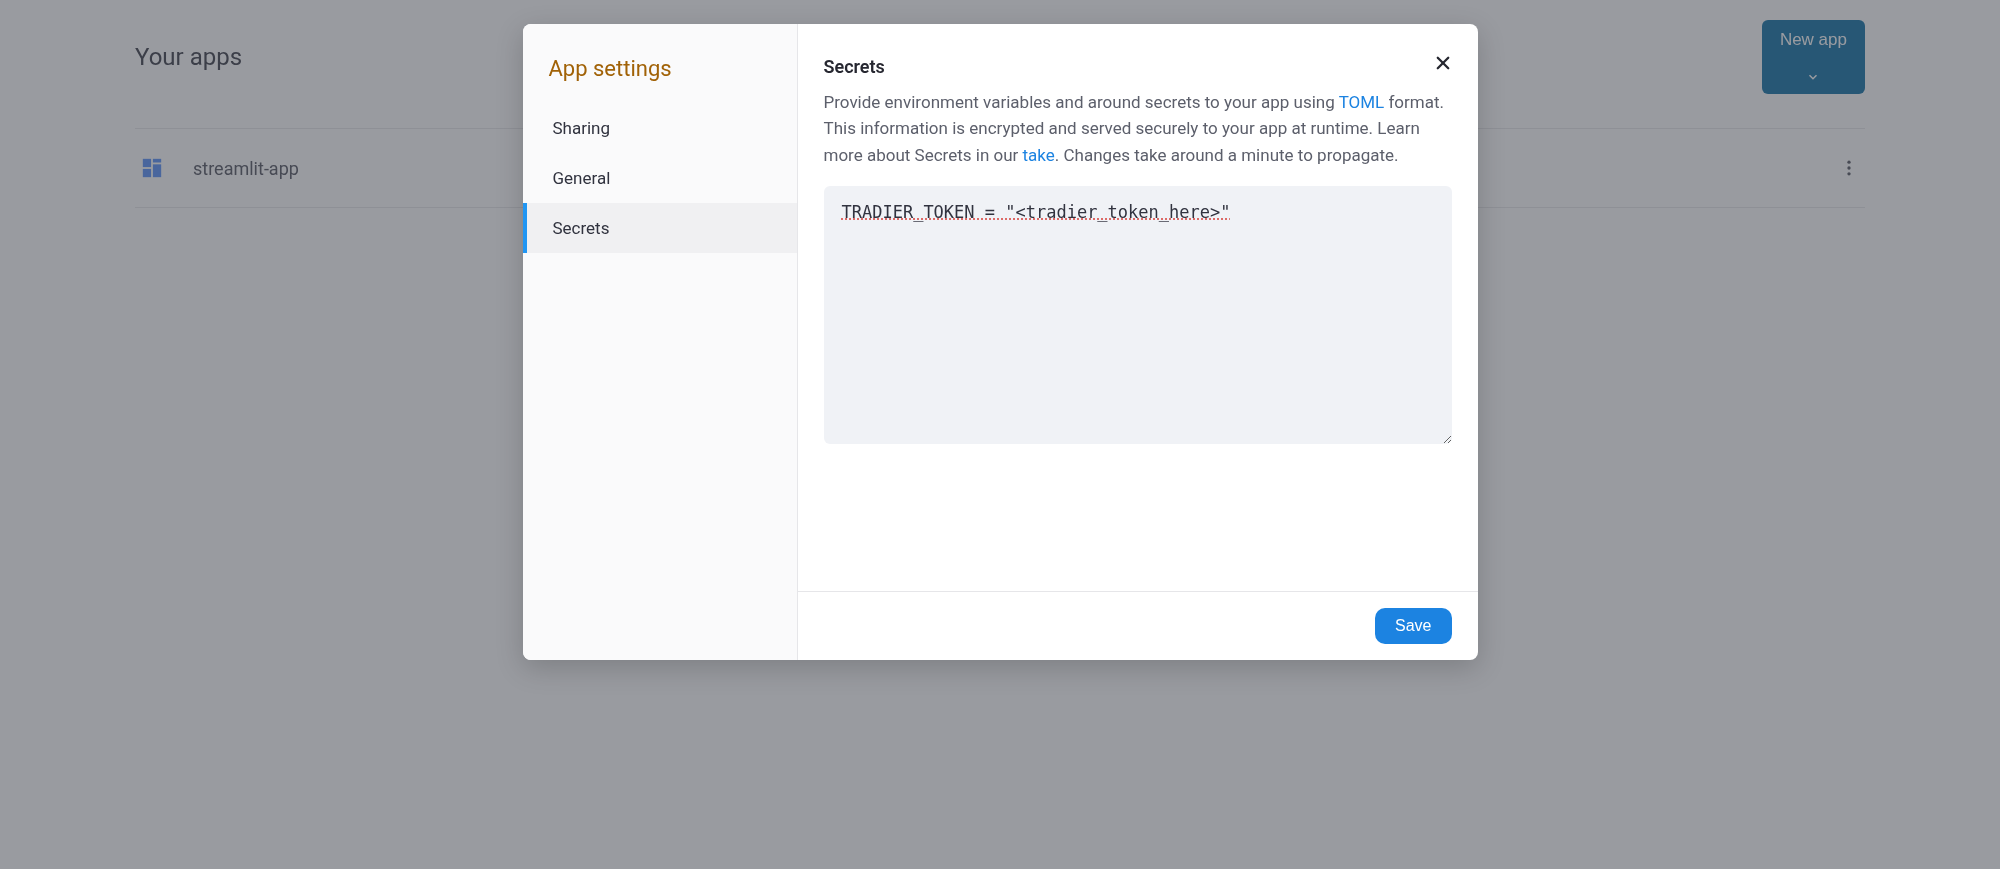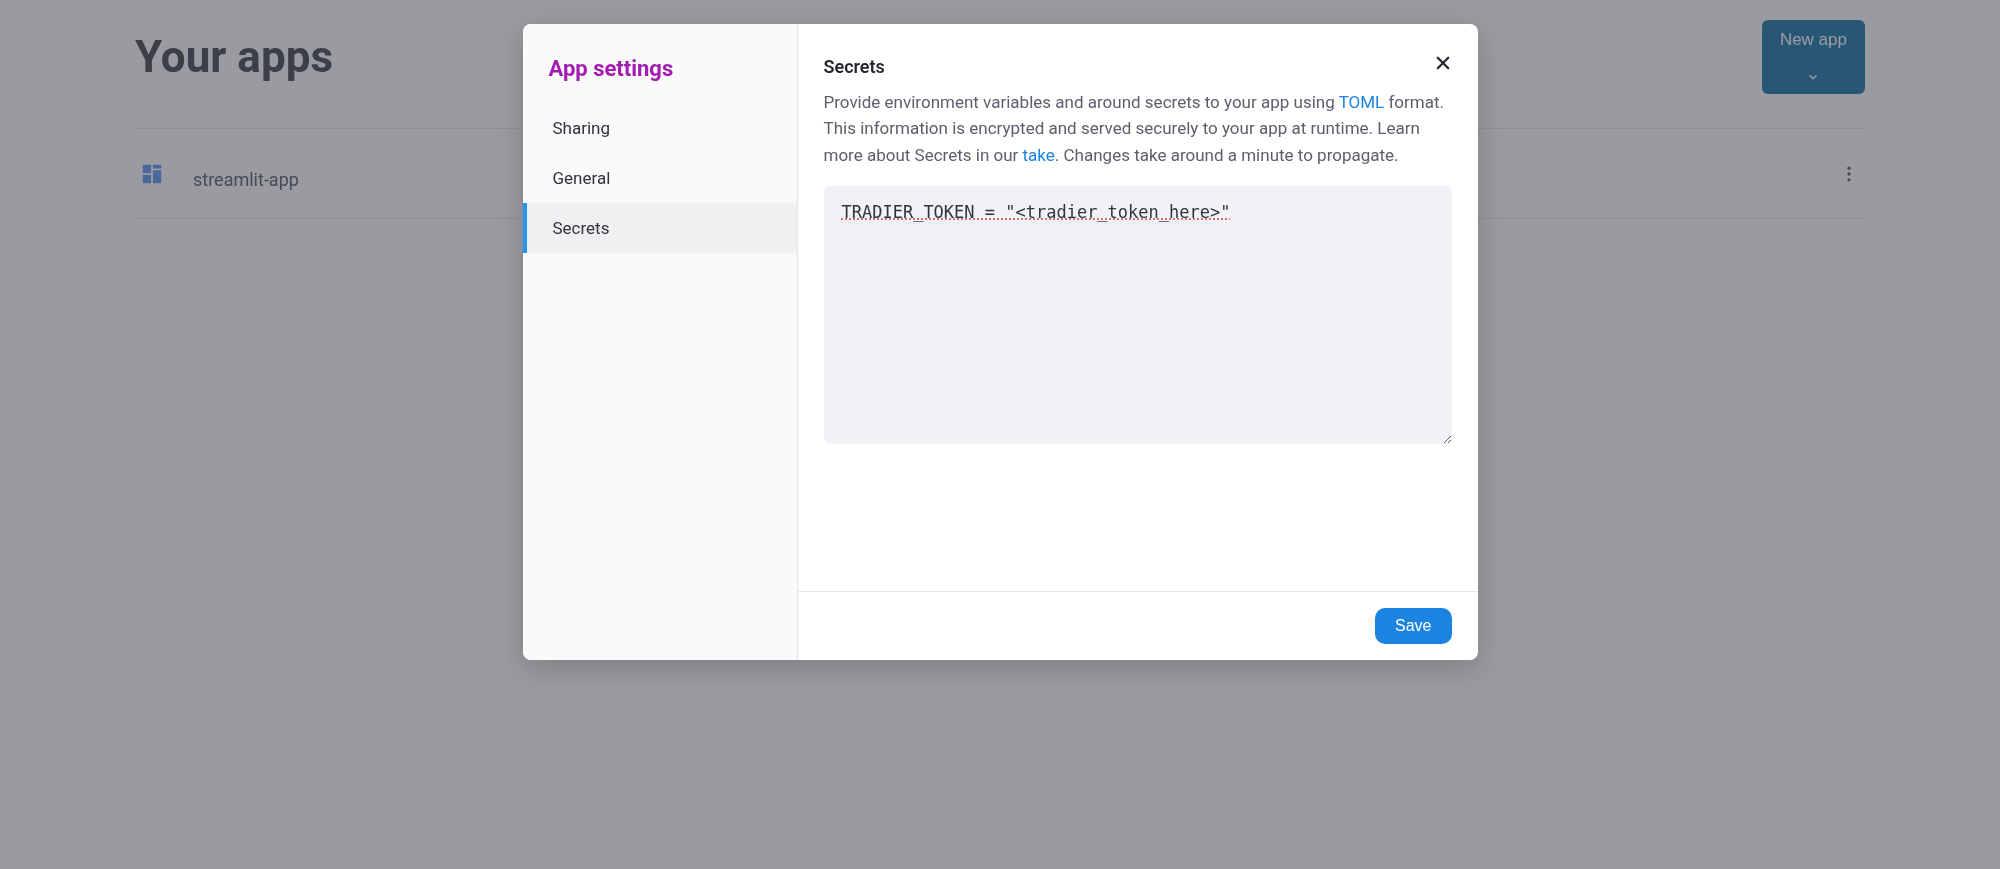--- a/index.html
+++ b/index.html
@@ -18,22 +18,22 @@
     background: #ffffff;
     padding: 20px 135px 0 135px;
   }
   .bg-header {
     display: flex;
     justify-content: space-between;
     align-items: center;
     padding-bottom: 34px;
   }
   .bg-title {
-    font-size: 44px;
-    font-weight: 700;
+    font-size: 24px;
+    font-weight: 400;
     color: #31333f;
   }
   .bg-new-app {
     display: inline-flex;
     align-items: center;
     gap: 20px;
     background: #0369a1;
     color: #ffffff;
     border: none;
     border-radius: 6px;
@@ -49,21 +49,21 @@
   }
   .bg-row {
     display: flex;
     align-items: center;
     justify-content: space-between;
     border-bottom: 1px solid #e6e6e9;
     padding: 28px 6px;
   }
   .bg-row-left { display: flex; align-items: center; gap: 30px; }
   .bg-app-icon { width: 22px; height: 22px; }
-  .bg-app-name { font-size: 18px; color: #4a4c58; margin-top: 12px; }
+  .bg-app-name { font-size: 18px; color: #4a4c58; }
   .bg-more-icon { width: 20px; height: 20px; color: #4a4c58; }
 
   
   .overlay {
     position: absolute;
     inset: 0;
     background: rgba(70,73,82,0.55);
     display: flex;
     justify-content: center;
     align-items: flex-start;
@@ -83,22 +83,22 @@
   .modal-sidebar {
     width: 275px;
     background: #fafafb;
     border-right: 1px solid #e6e6e9;
     padding-top: 32px;
     display: flex;
     flex-direction: column;
   }
   .modal-sidebar-title {
     font-size: 22px;
-    font-weight: 700;
-    color: #a21caf;
+    font-weight: 400;
+    color: #a16207;
     padding: 0 26px 22px 26px;
   }
   .modal-nav-item {
     display: flex;
     align-items: center;
     height: 50px;
     padding: 0 26px;
     font-size: 17px;
     color: #31333f;
     cursor: pointer;

